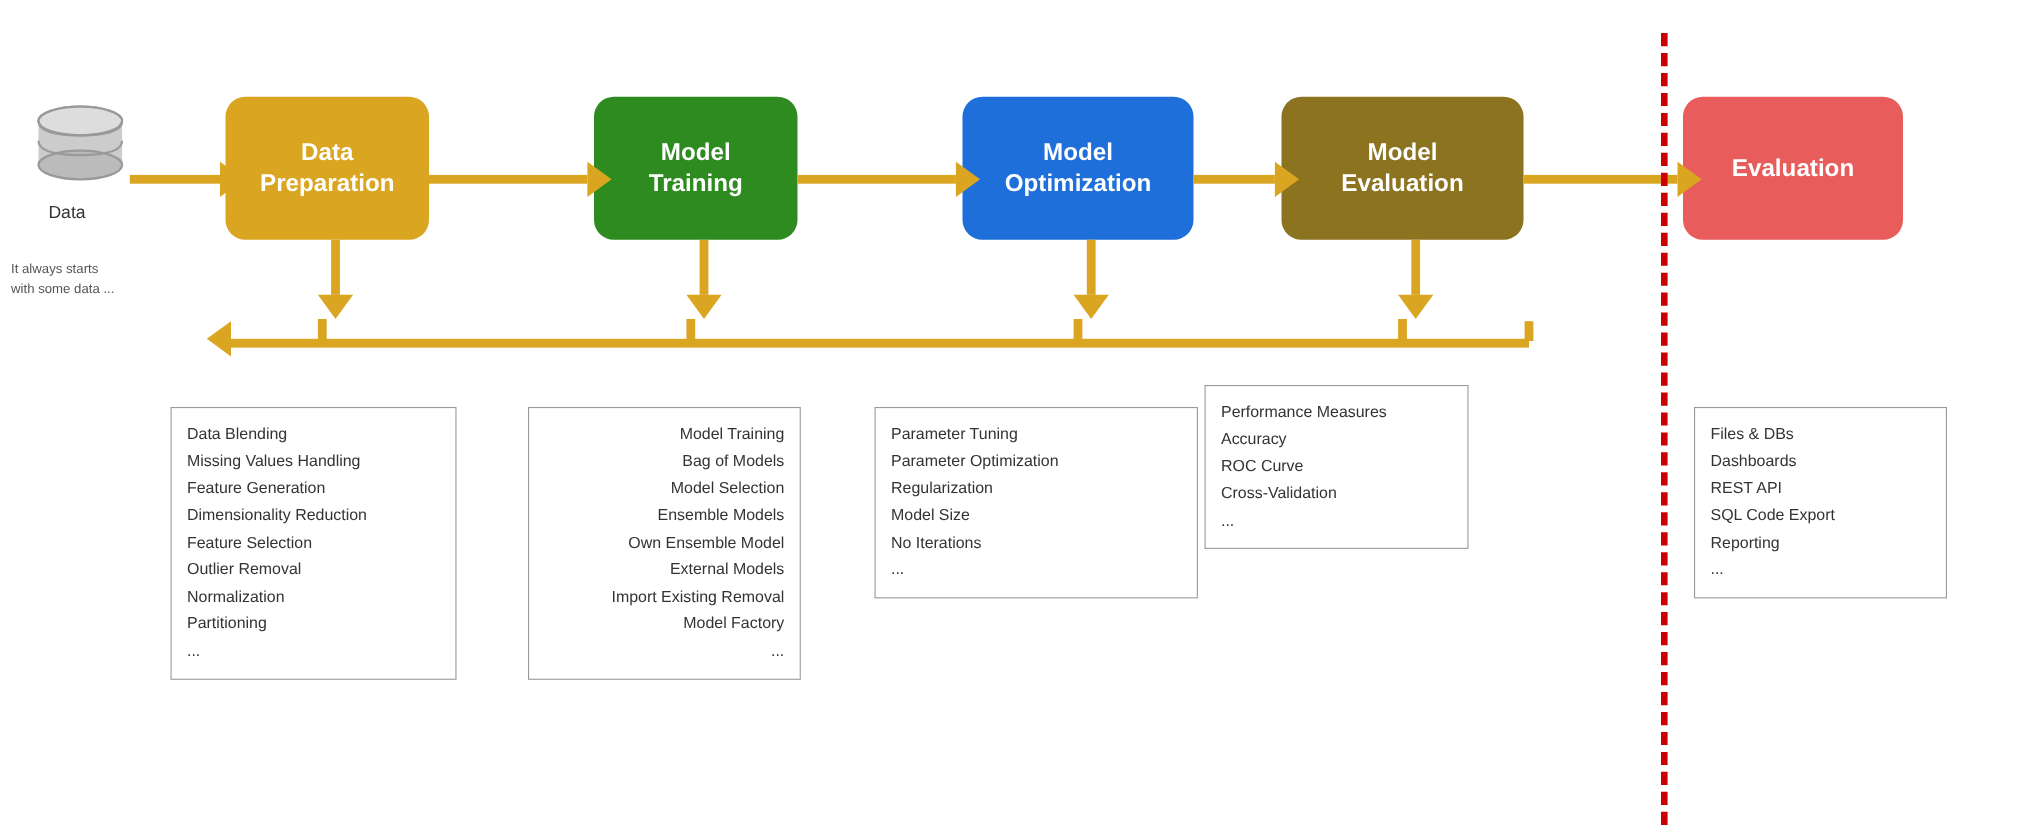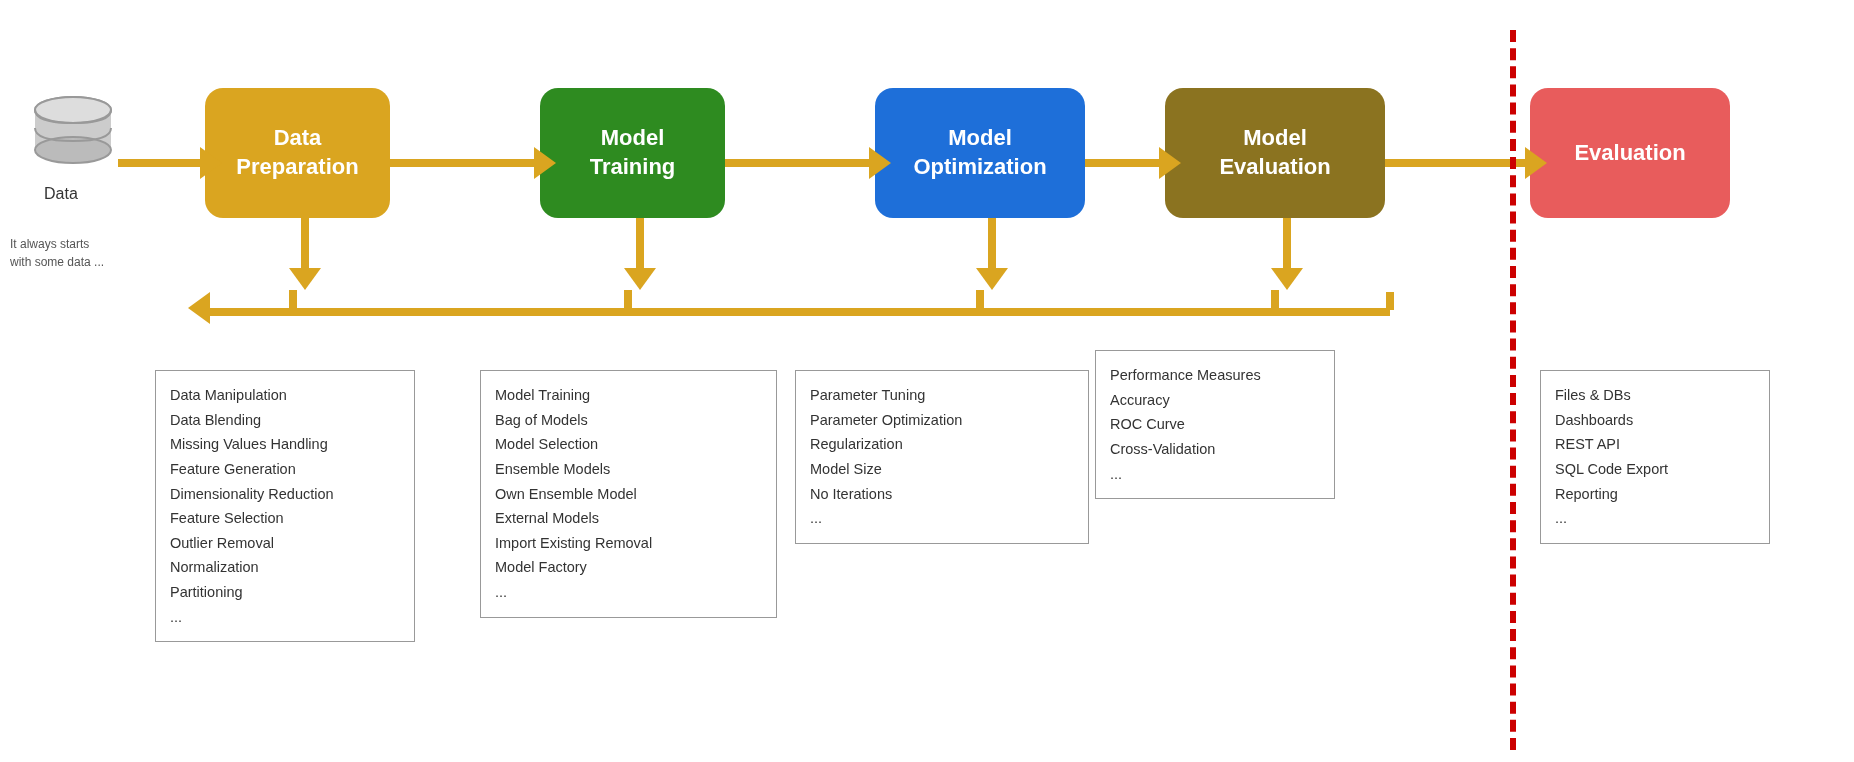--- a/index.html
+++ b/index.html
@@ -232,21 +232,22 @@
 
     .info-data-prep {
       top: 370px;
       left: 155px;
       width: 260px;
     }
 
     .info-model-training {
       top: 370px;
       left: 480px;
-      width: 297px;
+      width: 248px;
+      text-align: right;
     }
 
     .info-model-opt {
       top: 370px;
       left: 795px;
       width: 294px;
     }
 
     .info-model-eval {
       top: 350px;
@@ -353,21 +354,20 @@
   <div class="v-feedback-line vfl3"></div>
   <div class="v-feedback-line vfl4"></div>
   <div class="v-feedback-line vfl-end"></div>
 
   <div class="feedback-arrow"></div>
   <div class="feedback-arrow-left"></div>
 
   <div class="dashed-line"></div>
 
   <div class="info-box info-data-prep">
-    <div>Data Manipulation</div>
     <div>Data Blending</div>
     <div>Missing Values Handling</div>
     <div>Feature Generation</div>
     <div>Dimensionality Reduction</div>
     <div>Feature Selection</div>
     <div>Outlier Removal</div>
     <div>Normalization</div>
     <div>Partitioning</div>
     <div>...</div>
   </div>

